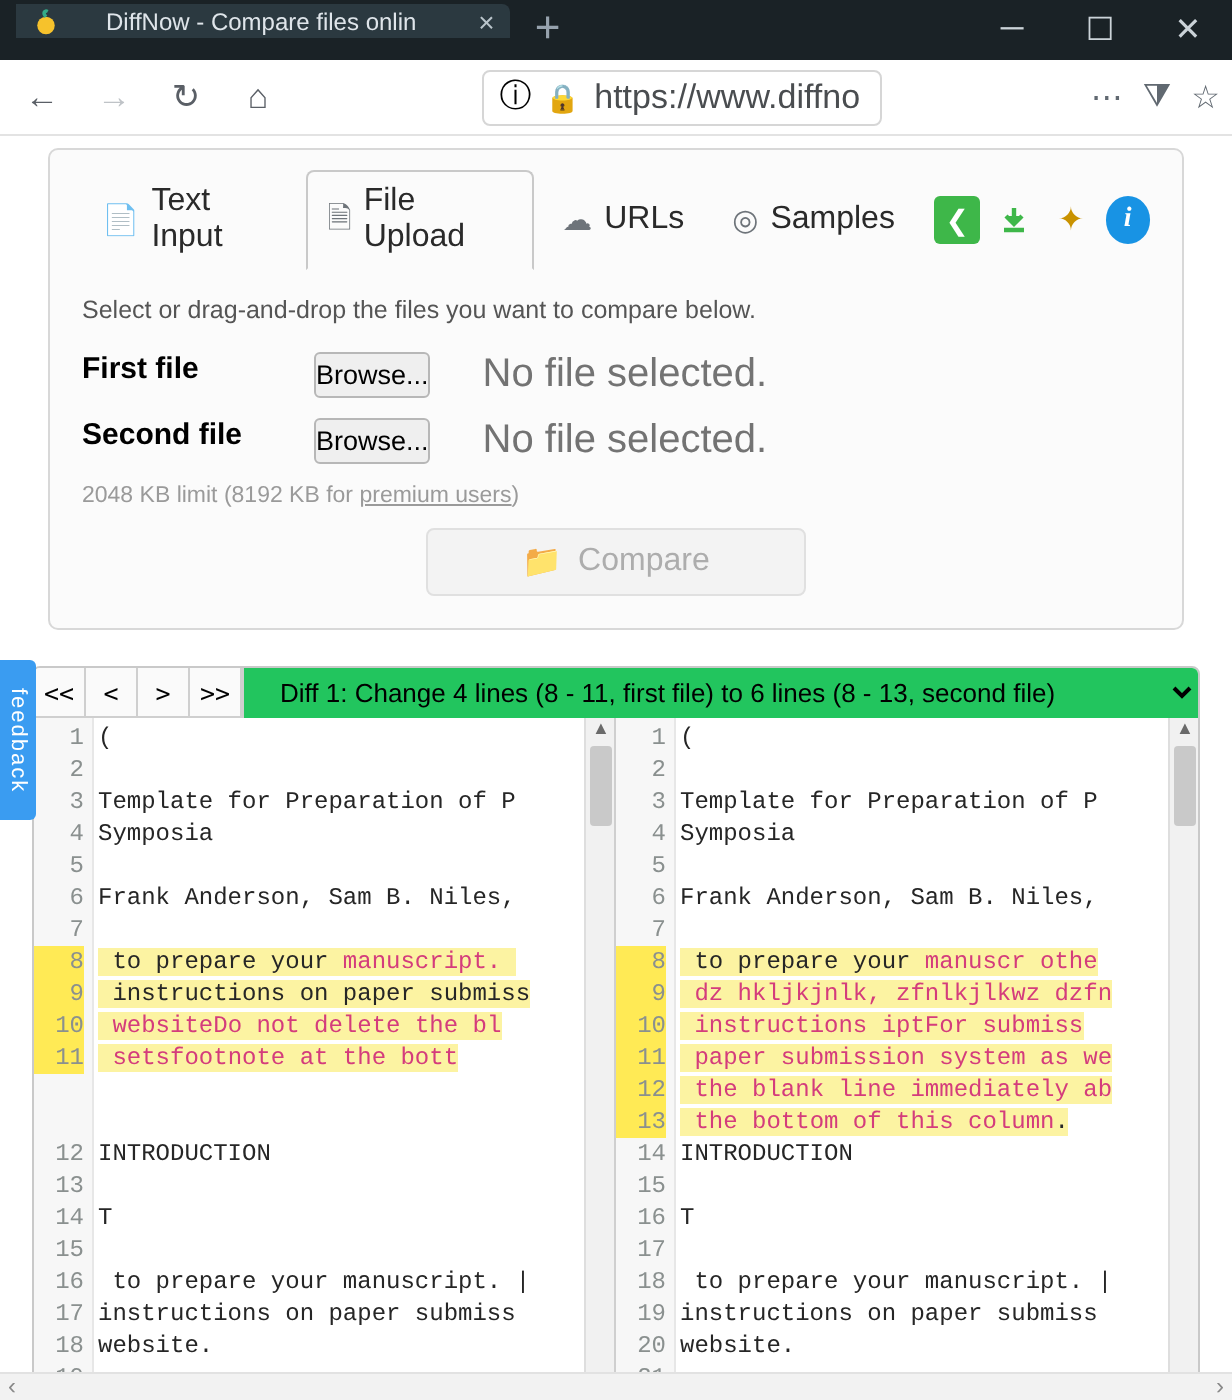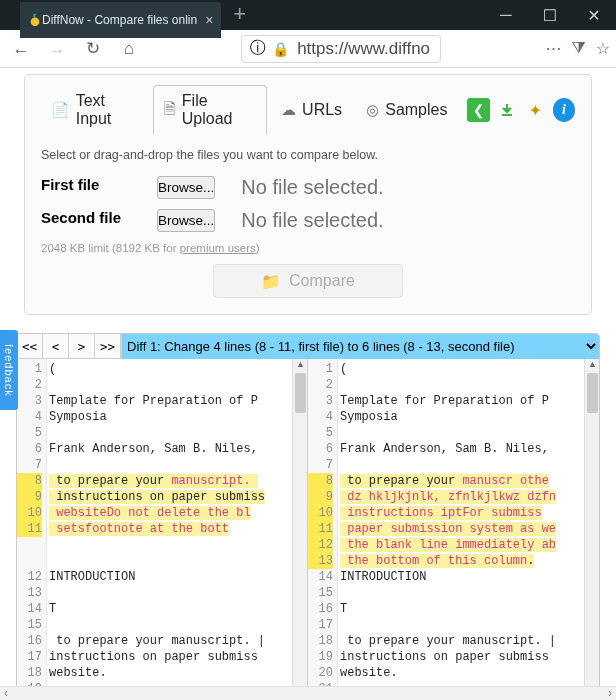--- a/index.html
+++ b/index.html
@@ -1,20 +1,20 @@
 <!DOCTYPE html>
 <html><head>
 <meta charset="utf-8">
 <style>
 * { margin:0; padding:0; box-sizing:border-box; }
 body { font-family:-apple-system,"Segoe UI",Arial,sans-serif; background:#fff; width:616px; height:700px; overflow:hidden; position:relative; }
 
 
 .win-chrome { background:#1a2226; height:30px; display:flex; align-items:flex-start; }
-.tab { background:#2b3940; height:36px; display:flex; align-items:center; padding:0 8px 0 8px; gap:0; border-top-right-radius:4px; margin-top:2px; margin-left:20px; }
+.tab { background:#2b3940; height:17px; display:flex; align-items:center; padding:0 8px 0 8px; gap:23px; border-top-right-radius:4px; margin-top:2px; margin-left:8px; }
 .tab .favicon { width:14px; height:14px; }
 .tab .title { color:#dfe5ea; font-size:12px; }
 .tab .close { color:#bac5cb; font-size:14px; cursor:pointer; margin-left:8px;}
 .newtab { color:#96a2ad; font-size:22px; margin:0 12px; cursor:pointer; line-height:28px;}
 .win-btns { margin-left:auto; display:flex; }
 .win-btn { width:44px; height:30px; display:flex; align-items:center; justify-content:center; color:#cbd3d8; }
 .nav-bar { height:38px; background:#fff; border-bottom:1px solid #e3e3e3; display:flex; align-items:center; padding:0 6px; gap:6px; }
 .nav-btn { width:30px; height:30px; display:flex; align-items:center; justify-content:center; border-radius:4px; color:#5a5f66; font-size:17px; }
 .nav-btn.disabled { color:#bfc3c7; }
 .addr { flex:0 0 200px; height:28px; border:1px solid #d6d6d6; border-radius:4px; display:flex; align-items:center; padding:0 8px; gap:7px; margin:0 auto; }
@@ -42,21 +42,21 @@
 .file-row .lab { font-weight:700; font-size:15px; width:96px;}
 .browse { font-size:13.5px; padding:3px 0; border:1px solid #b7b7b7; background:#efefef; border-radius:3px; }
 .nofile { font-size:20px; color:#737373; margin-left:6px;}
 .limit { font-size:11.5px; color:#9a9a9a; margin-top:6px; margin-bottom:10px;}
 .limit .prem { text-decoration:underline; color:#9a9a9a;}
 .compare { margin:4px auto 0; display:flex; align-items:center; justify-content:center; gap:8px; width:190px; height:34px; border:1px solid #e0e0e0; background:#f3f3f3; color:#adadad; font-size:16px; border-radius:4px;}
 
 .diffwrap { margin:16px 16px 0; border:1px solid #c9c9c9; border-radius:4px; overflow:hidden;}
 .diff-nav { display:flex; align-items:stretch; height:25px; background:#f1f1f1; border-bottom:1px solid #cfcfcf;}
 .dn-btn { width:26px; border-right:1px solid #cfcfcf; font-size:12.5px; font-family:monospace; display:flex; align-items:center; justify-content:center; background:#fafafa; }
-.diff-sel { flex:1; height:25px; font-size:13px; border:none; border-left:1px solid #cfcfcf; padding-left:1px; background:#7dd3fc;}
+.diff-sel { flex:1; height:25px; font-size:13px; border:none; border-left:1px solid #cfcfcf; padding-left:14px; background:#22c55e;}
 .diff-titles { display:flex; height:21px; }
 .diff-titles > div { flex:1; font-size:12.5px; font-weight:700; padding:2px 6px; border-bottom:1px solid #cfcfcf; background:#f7f7f7; }
 .diff-titles > div:first-child { border-right:1px solid #cfcfcf; }
 .diff-body { display:flex; height:352px; }
 .pane { flex:1 1 50%; min-width:0; display:flex; border-right:1px solid #cfcfcf; position:relative;}
 .pane:last-child{border-right:none;}
 .gutter { width:30px; background:#f7f7f7; text-align:right; font:12px/16px "Courier New",monospace; color:#8a908f; padding:2px 4px 2px 0; border-right:1px solid #e7e7e7; white-space:pre; }
 .gutter .hl { background:#ffea55; display:block;}
 .code { flex:1; font:12px/16px "Courier New",monospace; color:#262626; padding:2px 0 2px 2px; white-space:pre; overflow:hidden;}
 .code .y { background:#fcf3a2; }

